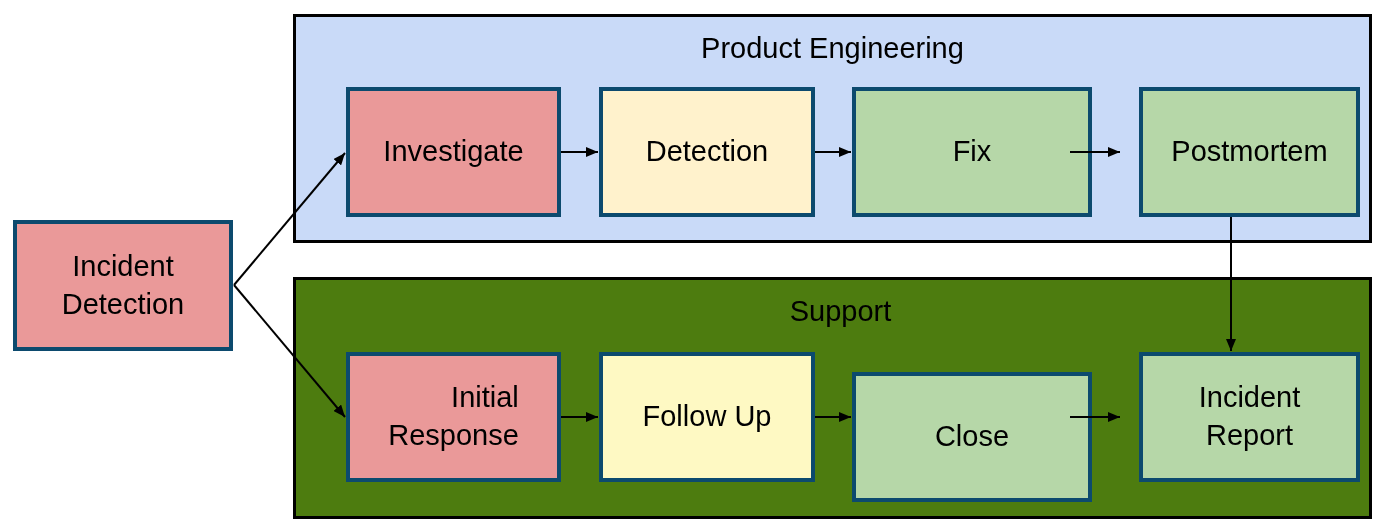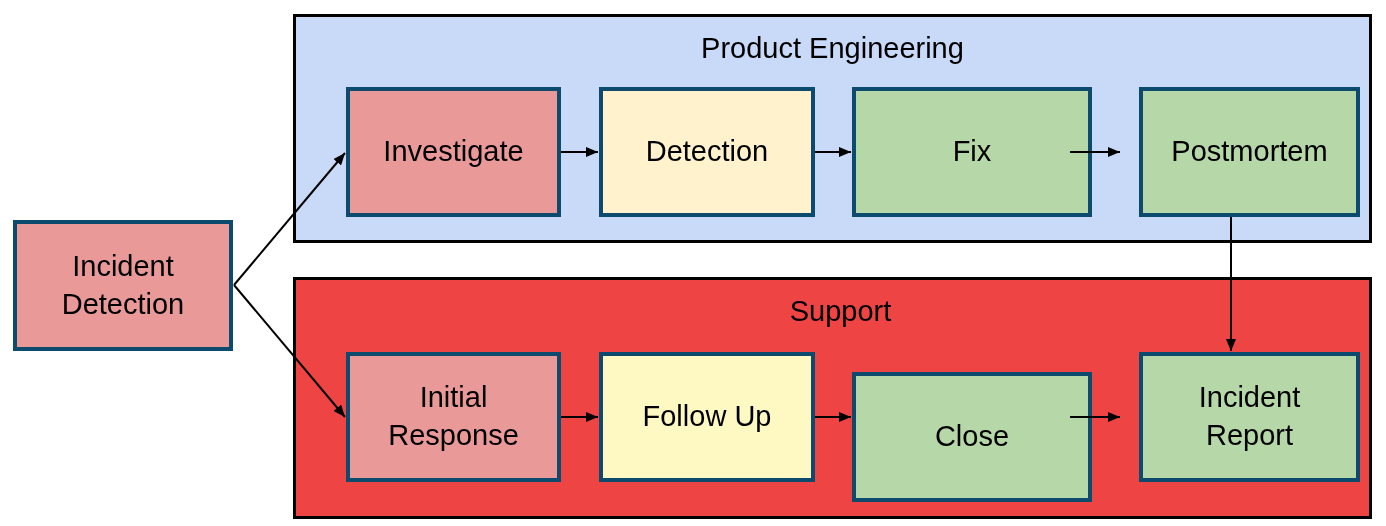--- a/index.html
+++ b/index.html
@@ -82,32 +82,32 @@
     <line class="edge" x1="1231" y1="217" x2="1231" y2="351" marker-end="url(#ah)"></line>
     <line class="edge" x1="561" y1="417" x2="598" y2="417" marker-end="url(#ah)"></line>
     <line class="edge" x1="815" y1="417" x2="851" y2="417" marker-end="url(#ah)"></line>
     <line class="edge" x1="1070" y1="417" x2="1120" y2="417" marker-end="url(#ah)"></line>
   </svg>
 
   <div class="lane lane-pe" style="background-color: rgb(201, 218, 248);">
     <div class="lane-title">Product Engineering</div>
   </div>
 
-  <div class="lane lane-support" style="background-color: #ef4444; padding-left: 16px;">
+  <div class="lane lane-support" style="background-color: #4d7c0f; padding-left: 16px;">
     <div class="lane-title">Support</div>
   </div>
 
   <div class="node start-node" style="background-color: rgb(234, 153, 153);">Incident
 Detection</div>
 
   <div class="node row1 col1" style="background-color: rgb(234, 153, 153);">Investigate</div>
   <div class="node row1 col2" style="background-color: rgb(255, 242, 204);">Detection</div>
   <div class="node row1 col3" style="background-color: rgb(182, 215, 168);">Fix</div>
   <div class="node row1 col4" style="background-color: rgb(182, 215, 168);">Postmortem</div>
 
-  <div class="node row2 col1" style="background-color: rgb(234, 153, 153);">Initial
+  <div class="node row2 col1" style="background-color: rgb(234, 153, 153); text-align: right;">Initial
 Response</div>
   <div class="node row2 col2" style="background-color: #fef9c3;">Follow Up</div>
   <div class="node row2 col3" style="background-color: rgb(182, 215, 168); margin-top: 20px;">Close</div>
   <div class="node row2 col4" style="background-color: rgb(182, 215, 168);">Incident
 Report</div>
 
 </div>
 
 </body></html>

